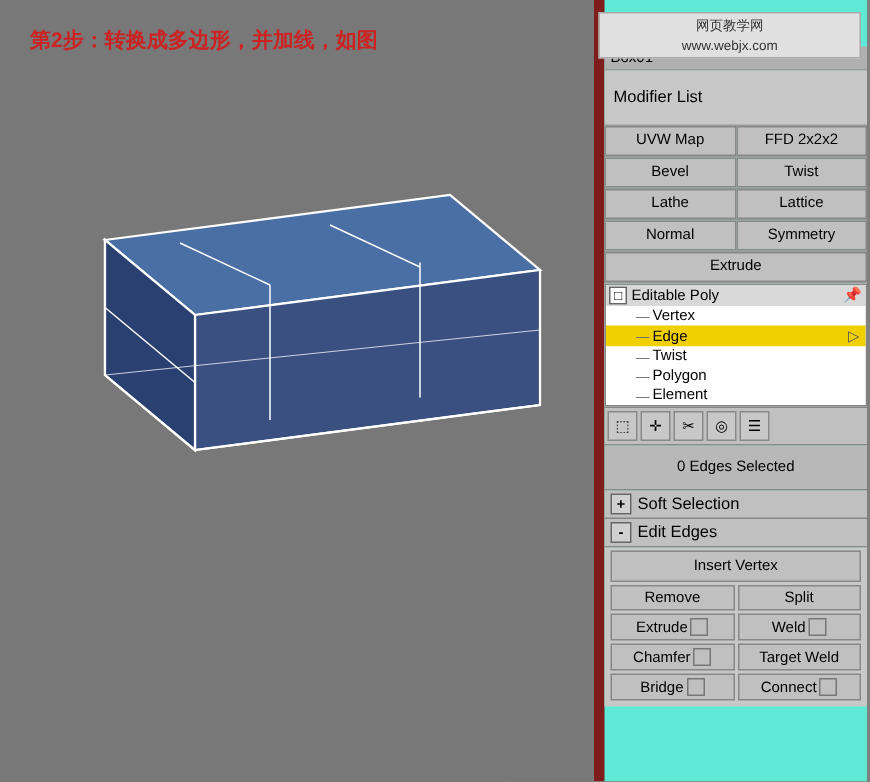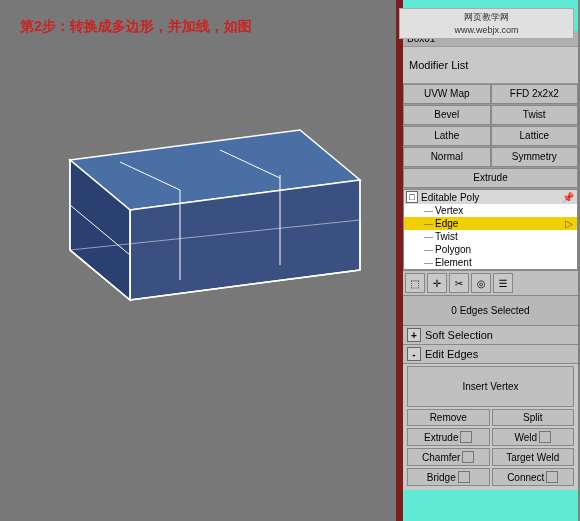--- a/index.html
+++ b/index.html
@@ -216,21 +216,21 @@
     
     .section-content {
       background: #c8c8c8;
       padding: 2px 4px;
     }
 
     .full-btn {
       width: 100%;
       background: #c0c0c0;
       border: 1px solid #888;
-      padding: 14px 4px;
+      padding: 4px 4px;
       font-size: 10px;
       color: #000;
       text-align: center;
       cursor: pointer;
       margin-bottom: 2px;
       display: block;
     }
 
     .half-btn-row {
       display: flex;

